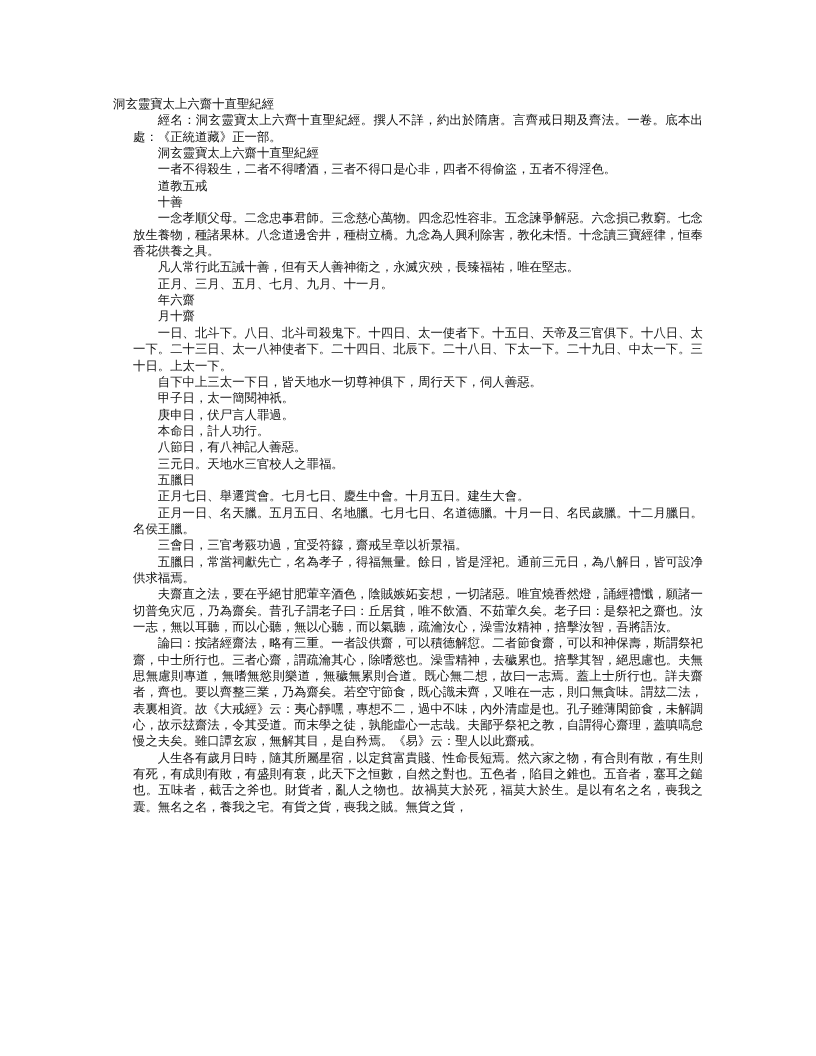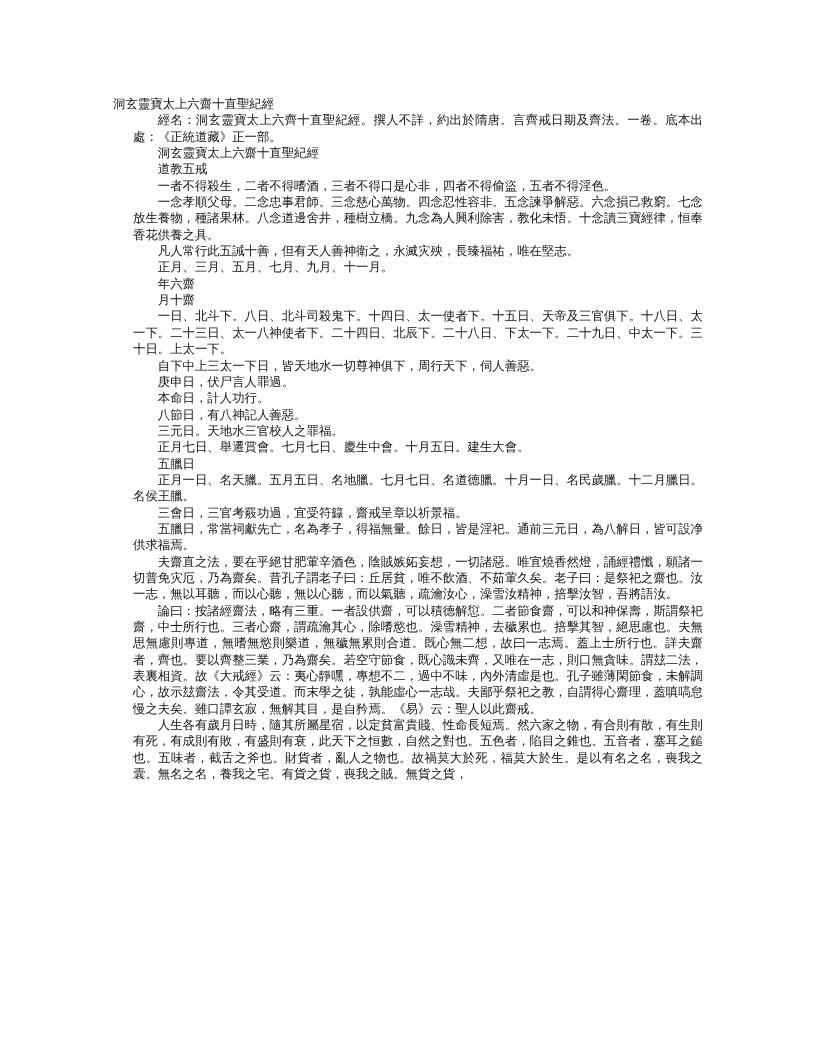--- a/index.html
+++ b/index.html
@@ -51,35 +51,37 @@
 </style>
 </head>
 <body>
 
 <div class="page">
   <div class="doc-body">
 
     <p class="para noindent">洞玄靈寶太上六齋十直聖紀經</p>
     <p class="para indent">經名：洞玄靈寶太上六齊十直聖紀經。撰人不詳，約出於隋唐。言齊戒日期及齊法。一卷。底本出處：《正統道藏》正一部。</p>
     <p class="para indent">洞玄靈寶太上六齋十直聖紀經</p>
+    <p class="para indent">一者不得殺生，二者不得嗜酒，三者不得口是心非，四者不得偷盜，五者不得淫色。</p>
     <p class="para indent">道教五戒</p>
-    <p class="para indent">一者不得殺生，二者不得嗜酒，三者不得口是心非，四者不得偷盜，五者不得淫色。</p>
+    <p class="para indent">十善</p>
     <p class="para indent">一念孝順父母。二念忠事君師。三念慈心萬物。四念忍性容非。五念諫爭解惡。六念損己救窮。七念放生養物，種諸果林。八念道邊舍井，種樹立橋。九念為人興利除害，教化未悟。十念讀三寶經律，恒奉香花供養之具。</p>
     <p class="para indent">凡人常行此五誡十善，但有天人善神衛之，永滅灾殃，長臻福祐，唯在堅志。</p>
     <p class="para indent">正月、三月、五月、七月、九月、十一月。</p>
     <p class="para indent">年六齋</p>
     <p class="para indent">月十齋</p>
     <p class="para indent">一日、北斗下。八日、北斗司殺鬼下。十四日、太一使者下。十五日、天帝及三官俱下。十八日、太一下。二十三日、太一八神使者下。二十四日、北辰下。二十八日、下太一下。二十九日、中太一下。三十日。上太一下。</p>
     <p class="para indent">自下中上三太一下日，皆天地水一切尊神俱下，周行天下，伺人善惡。</p>
+    <p class="para indent">甲子日，太一簡閱神祇。</p>
     <p class="para indent">庚申日，伏尸言人罪過。</p>
     <p class="para indent">本命日，計人功行。</p>
     <p class="para indent">八節日，有八神記人善惡。</p>
     <p class="para indent">三元日。天地水三官校人之罪福。</p>
+    <p class="para indent">五臘日</p>
     <p class="para indent">正月七日、舉遷賞會。七月七日、慶生中會。十月五日。建生大會。</p>
-    <p class="para indent">五臘日</p>
     <p class="para indent">正月一日、名天臘。五月五日、名地臘。七月七日、名道德臘。十月一日、名民歲臘。十二月臘日。名侯王臘。</p>
     <p class="para indent">三會日，三官考覈功過，宜受符籙，齋戒呈章以祈景福。</p>
     <p class="para indent">五臘日，常當祠獻先亡，名為孝子，得福無量。餘日，皆是淫祀。通前三元日，為八解日，皆可設净供求福焉。</p>
     <p class="para indent">夫齋直之法，要在乎絕甘肥葷辛酒色，陰賊嫉妬妄想，一切諸惡。唯宜燒香然燈，誦經禮懺，願諸一切普免灾厄，乃為齋矣。昔孔子謂老子曰：丘居貧，唯不飲酒、不茹葷久矣。老子曰：是祭祀之齋也。汝一志，無以耳聽，而以心聽，無以心聽，而以氣聽，疏瀹汝心，澡雪汝精神，掊擊汝智，吾將語汝。</p>
     <p class="para indent">論曰：按諸經齋法，略有三重。一者設供齋，可以積德解愆。二者節食齋，可以和神保壽，斯謂祭祀齋，中士所行也。三者心齋，謂疏瀹其心，除嗜慾也。澡雪精神，去穢累也。掊擊其智，絕思慮也。夫無思無慮則專道，無嗜無慾則樂道，無穢無累則合道。既心無二想，故曰一志焉。蓋上士所行也。詳夫齋者，齊也。要以齊整三業，乃為齋矣。若空守節食，既心識未齊，又唯在一志，則口無貪味。謂玆二法，表裏相資。故《大戒經》云：夷心靜嘿，專想不二，過中不味，內外清虛是也。孔子雖薄閑節食，未解調心，故示玆齋法，令其受道。而末學之徒，孰能虛心一志哉。夫鄙乎祭祀之教，自謂得心齋理，蓋嗔嗃怠慢之夫矣。雖口譚玄寂，無解其目，是自矜焉。《易》云：聖人以此齋戒。</p>
     <p class="para indent">人生各有歲月日時，隨其所屬星宿，以定貧富貴賤、性命長短焉。然六家之物，有合則有散，有生則有死，有成則有敗，有盛則有衰，此天下之恒數，自然之對也。五色者，陷目之錐也。五音者，塞耳之鎚也。五味者，截舌之斧也。財貨者，亂人之物也。故禍莫大於死，福莫大於生。是以有名之名，喪我之囊。無名之名，養我之宅。有貨之貨，喪我之賊。無貨之貨，</p>
 
   </div>
 </div>
 

